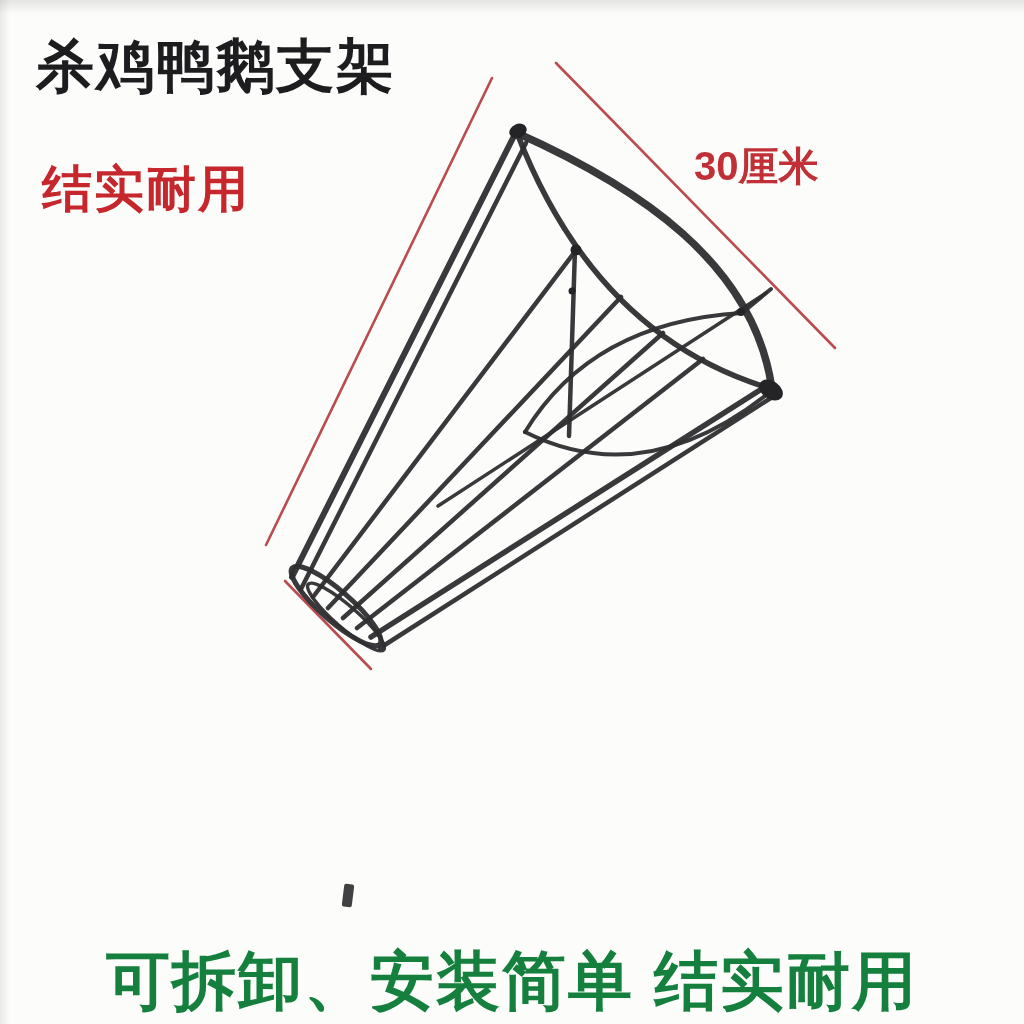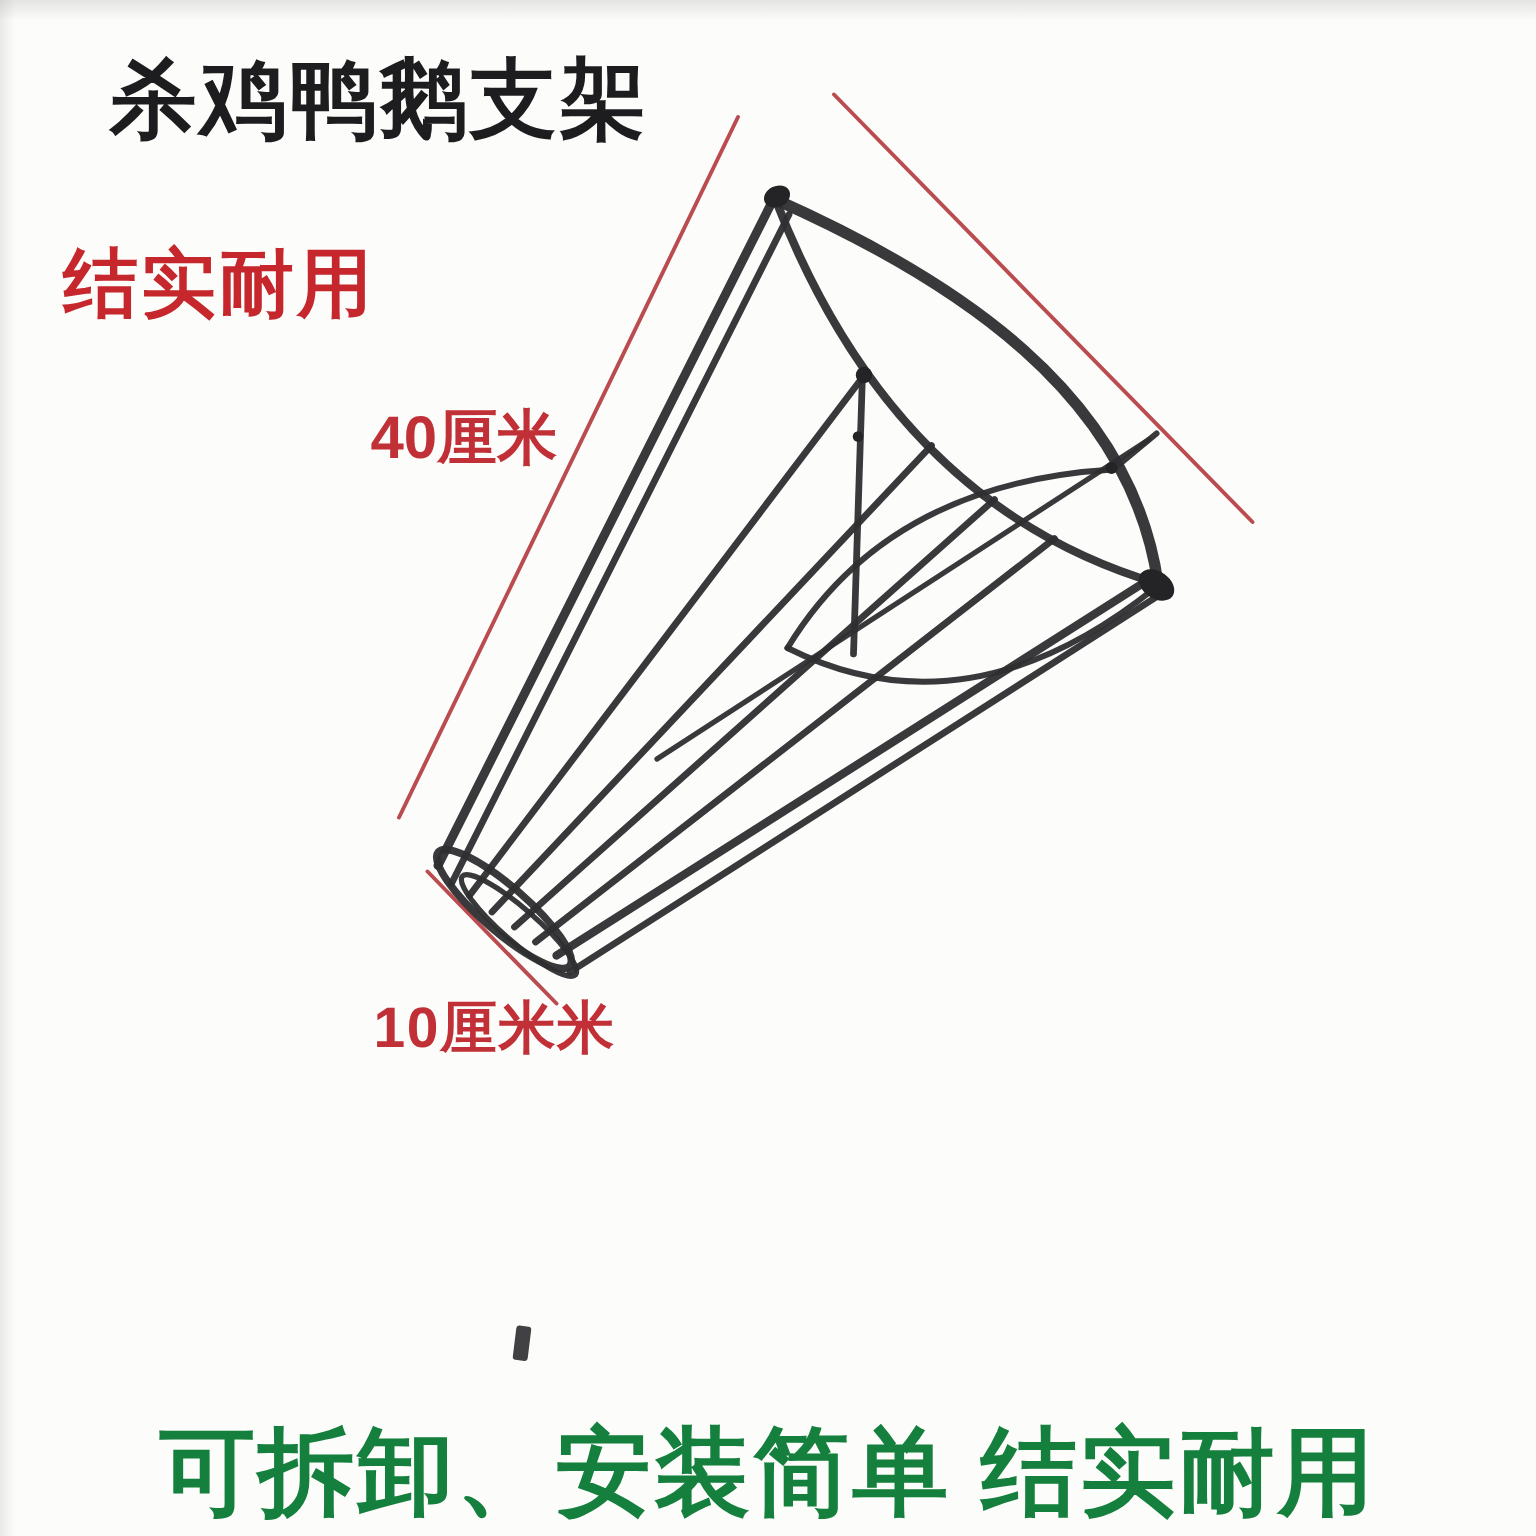--- a/index.html
+++ b/index.html
@@ -12,21 +12,21 @@
     font-family:"Liberation Sans","DejaVu Sans",sans-serif;
   }
   
   .edge-top{position:absolute;left:0;top:0;width:1024px;height:14px;
     background:linear-gradient(to bottom,rgba(120,120,120,.18),rgba(120,120,120,0));}
   .edge-left{position:absolute;left:0;top:0;width:10px;height:1024px;
     background:linear-gradient(to right,rgba(120,120,120,.14),rgba(120,120,120,0));}
   .title{
     position:absolute;left:36px;top:28px;
     font-size:58px;font-weight:700;letter-spacing:2px;
-    color:#1d1d1f;white-space:nowrap;margin-left:37px;
+    color:#1d1d1f;white-space:nowrap;
   }
   .subtitle{
     position:absolute;left:42px;top:156px;
     font-size:50px;font-weight:700;letter-spacing:2px;
     color:#c5272c;white-space:nowrap;
   }
   .dim{
     position:absolute;font-weight:700;color:#c03036;white-space:nowrap;
   }
   .dim-30{left:694px;top:139px;font-size:40px;}
@@ -48,22 +48,21 @@
 <body>
 
 <div class="stage">
 
   <div class="edge-top"></div>
   <div class="edge-left"></div>
 
   <div class="title">杀鸡鸭鹅支架</div>
   <div class="subtitle">结实耐用</div>
 
-  <div class="dim dim-40">40厘米</div>
-  <div class="dim dim-10">10厘米米</div>
+  <div class="dim dim-30">30厘米</div>
 
   <svg class="cone-svg" width="1024" height="1024" viewBox="0 0 1024 1024">
 
     <g fill="none" stroke-width="2.6" stroke-linecap="round" stroke-opacity="0.9" stroke="#b2383c">
       <path d="M492,78 L266,545"></path>
       <path d="M556,63 L835,348"></path>
       <path d="M285,581 L371,669"></path>
     </g>
 
     <g fill="none" stroke-linecap="round" stroke-opacity="0.95" stroke="#2e2e31">

